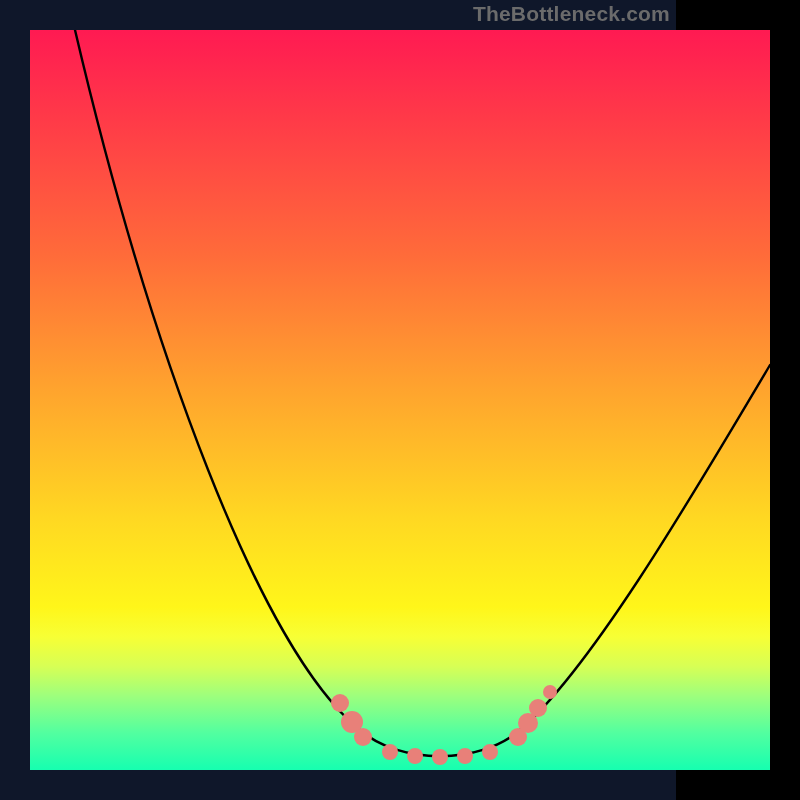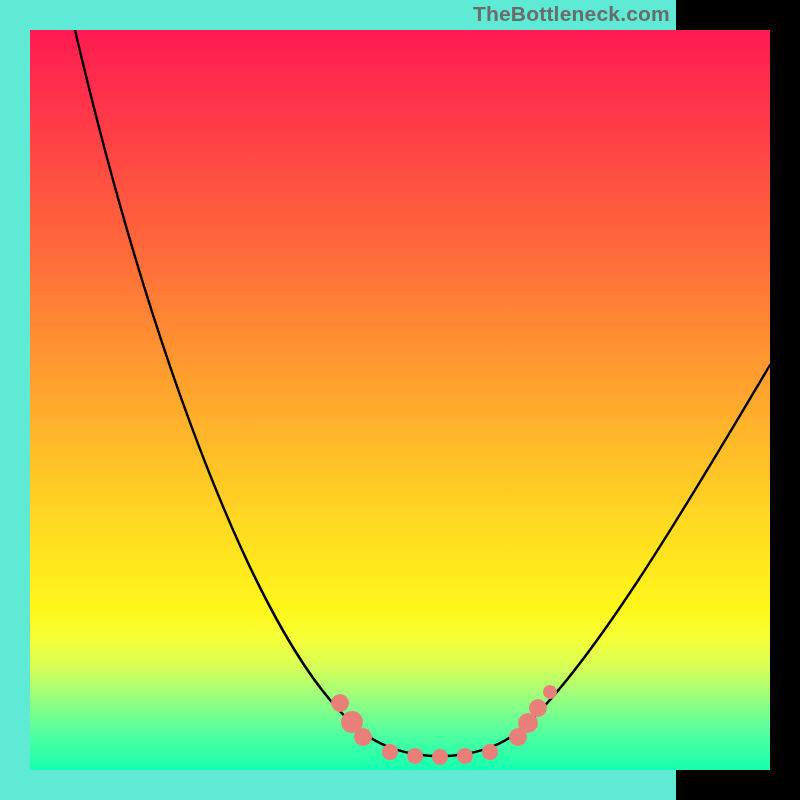--- a/index.html
+++ b/index.html
@@ -10,21 +10,21 @@
     background: #000;
     overflow: hidden;
     font-family: Arial, Helvetica, sans-serif;
   }
   .frame {
     position: absolute;
     left: 0;
     top: 0;
     width: 676px;
     height: 800px;
-    background: #5eead4;
+    background: #0f172a;
   }
   .plot {
     position: absolute;
     left: 30px;
     top: 30px;
     width: 740px;
     height: 740px;
     
     background: linear-gradient(
       to bottom,

